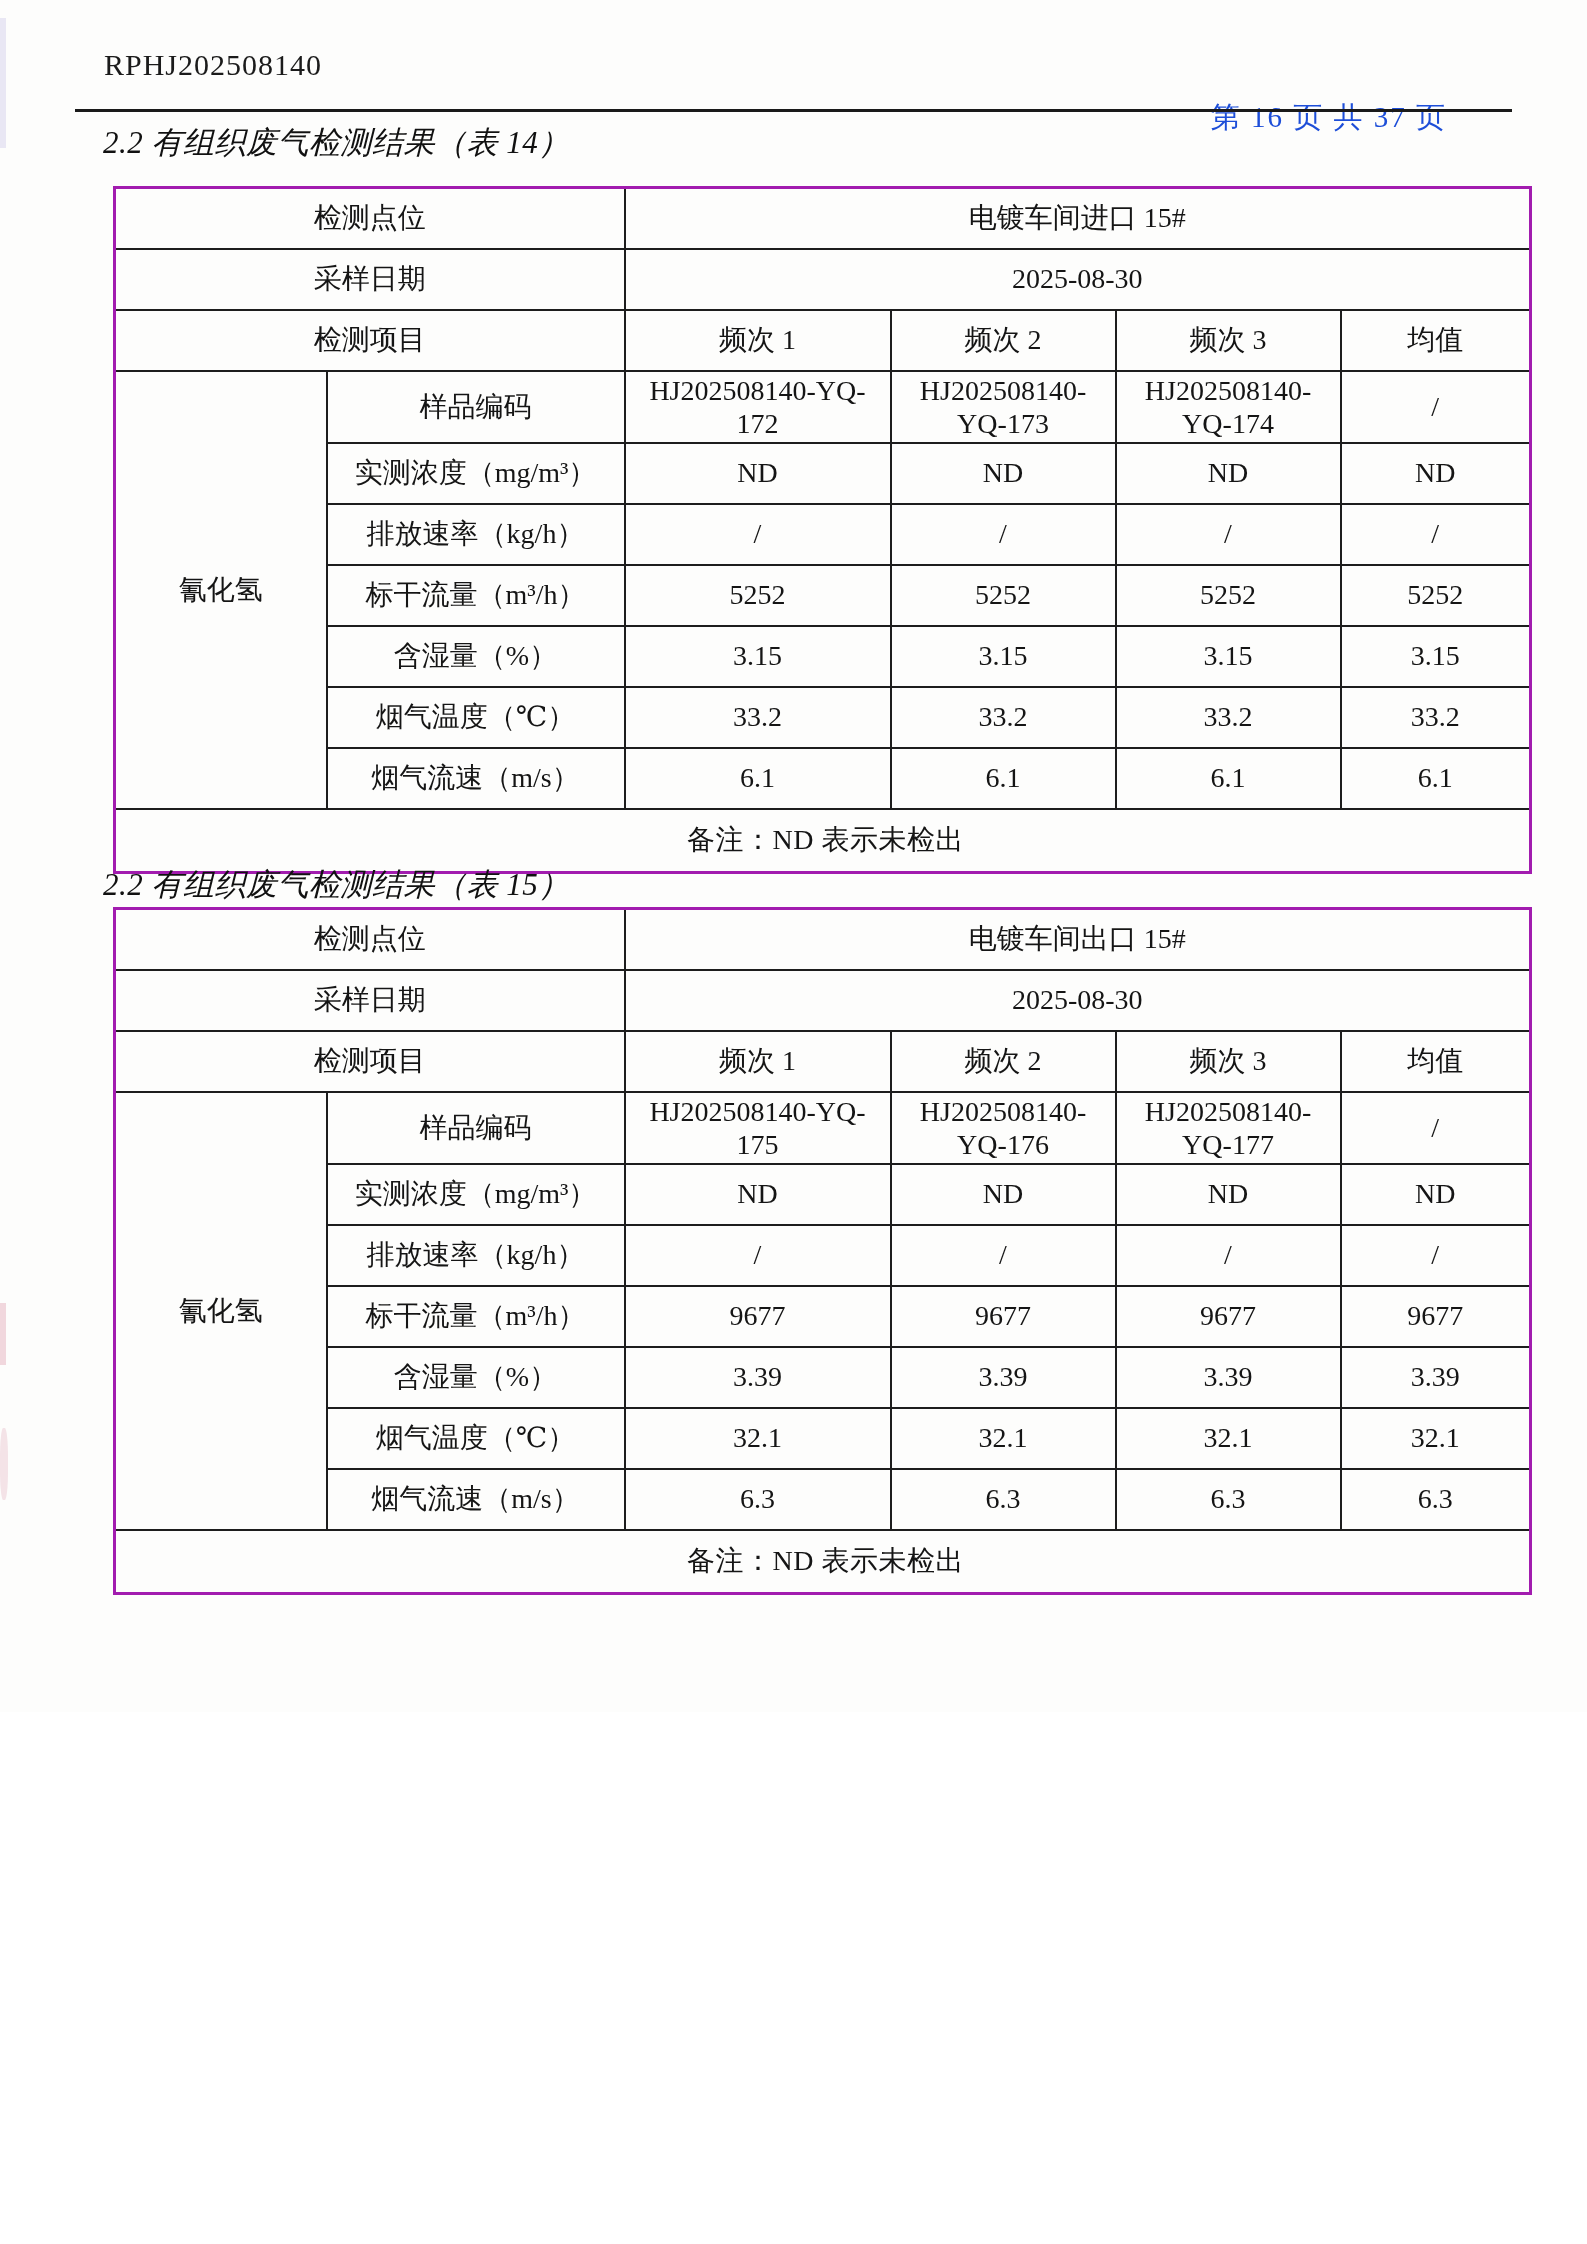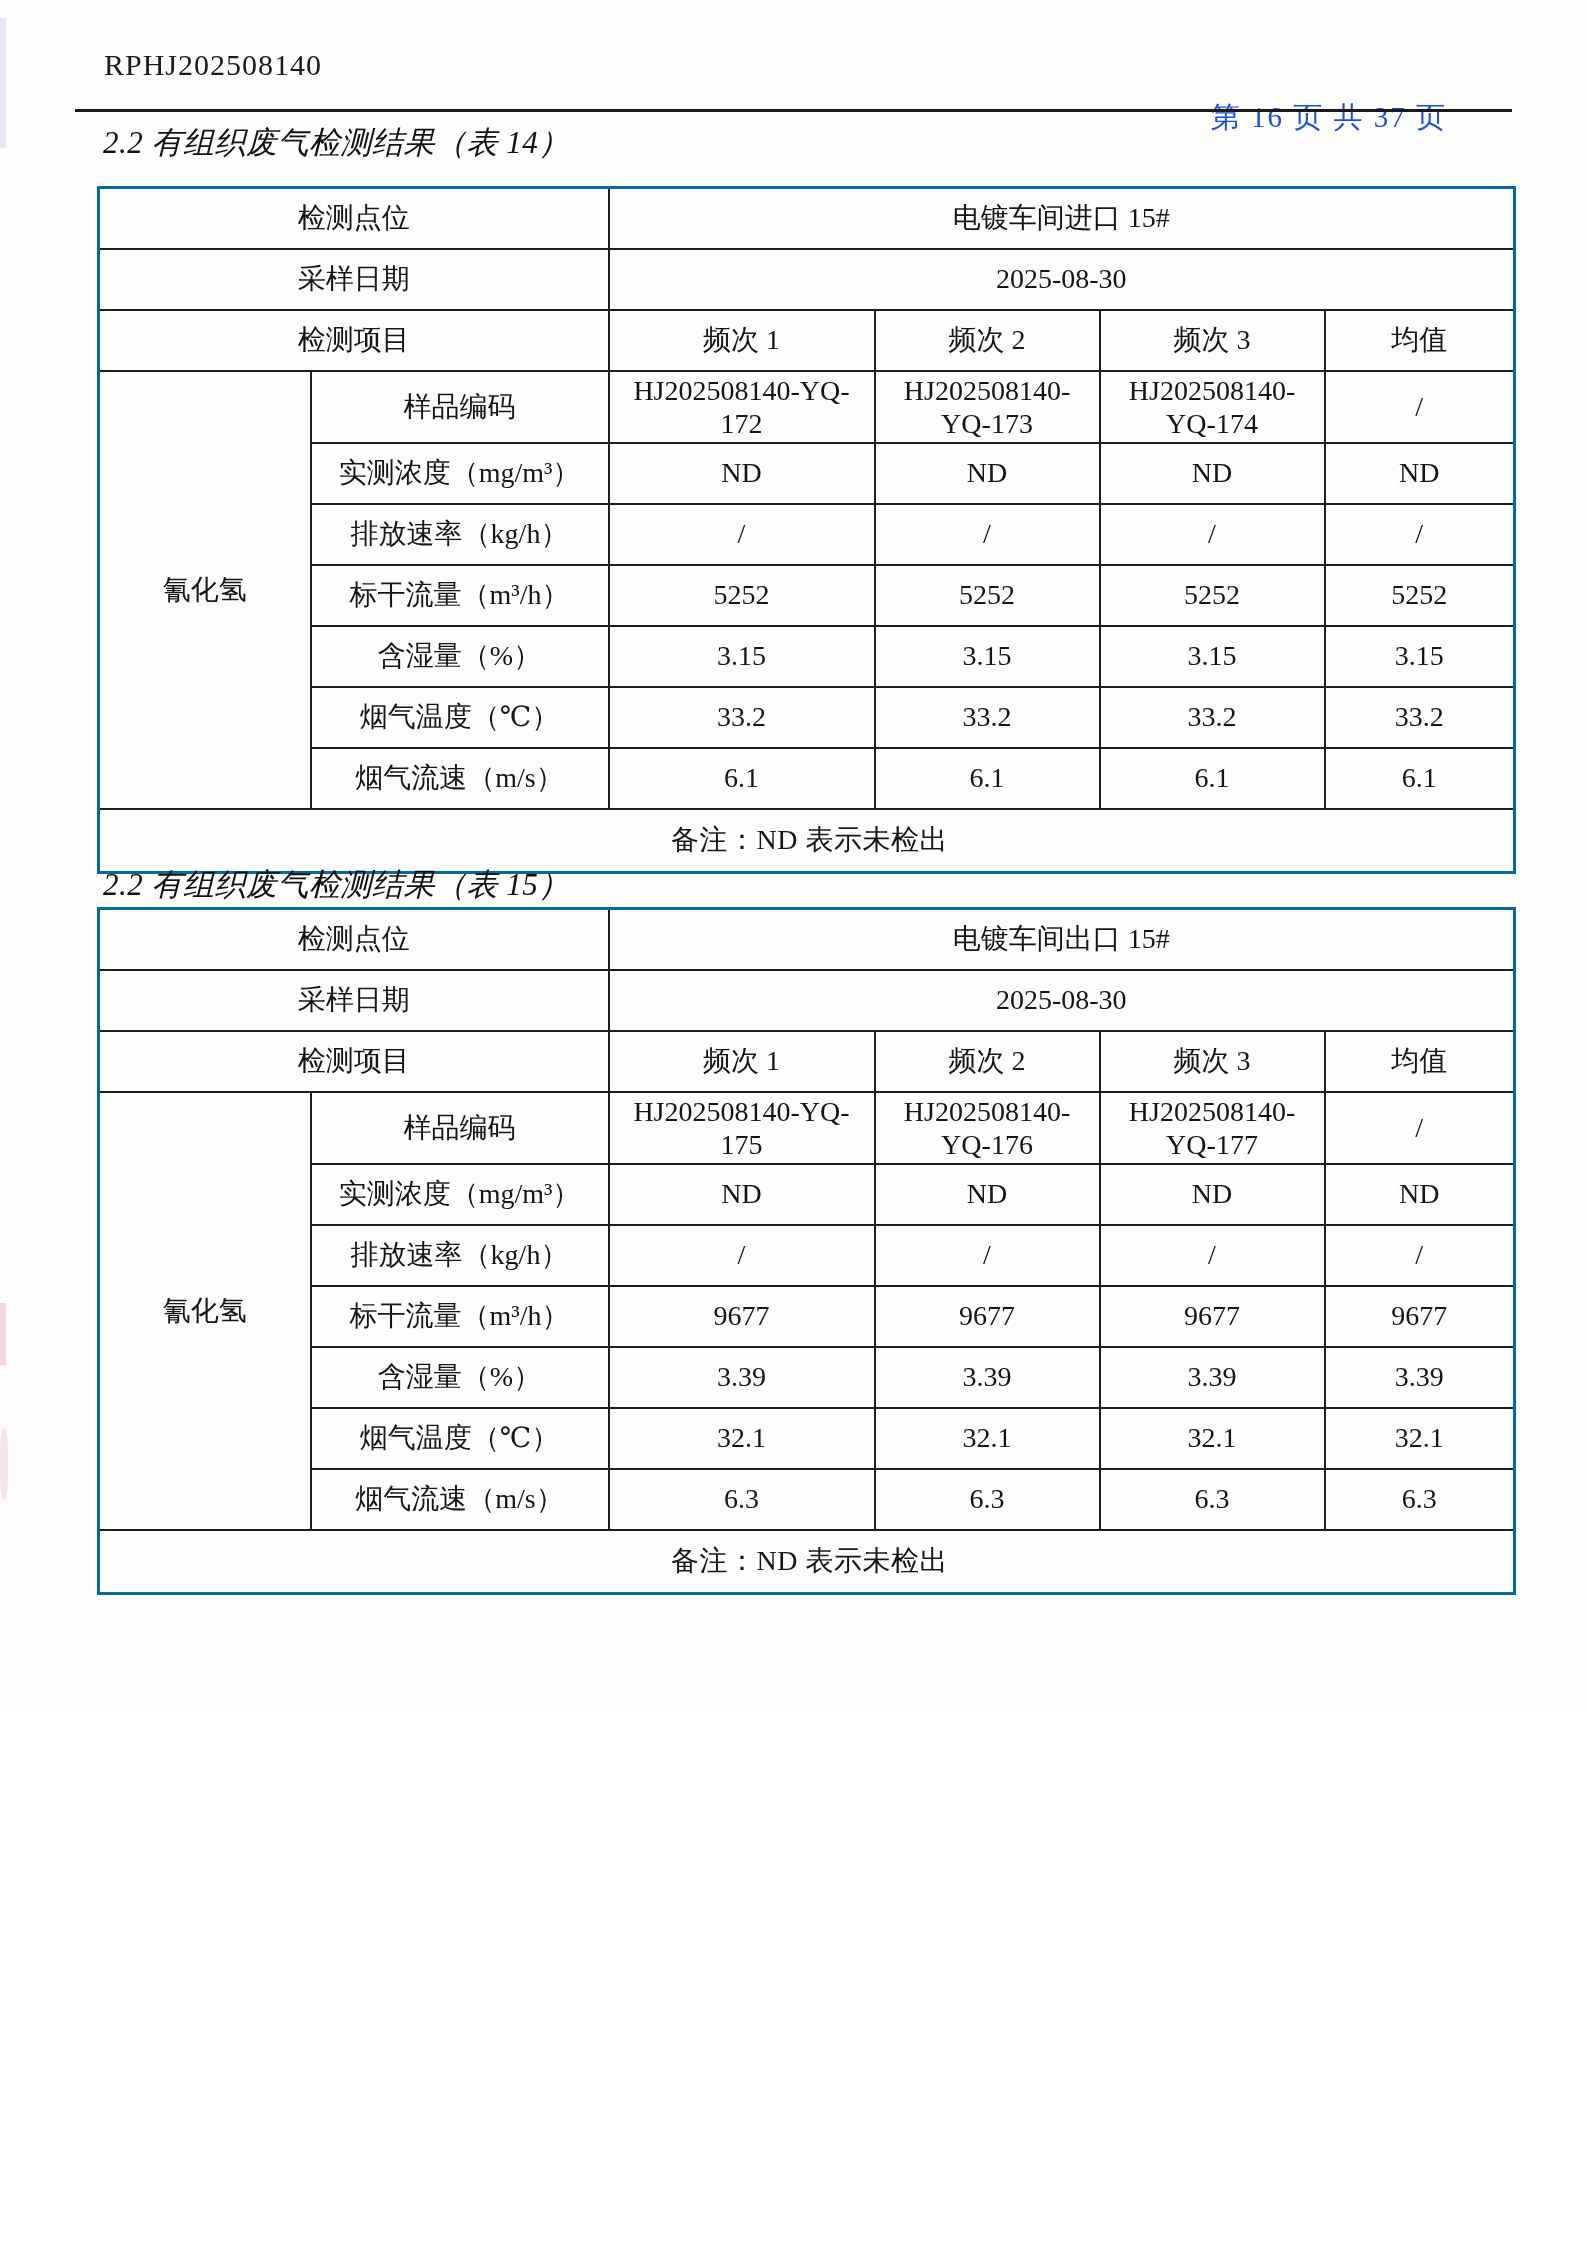--- a/index.html
+++ b/index.html
@@ -53,25 +53,25 @@
     letter-spacing: 0.5px;
     white-space: nowrap;
     font-style: italic;
   }
   .sec-title.t1 { top: 122px; }
   .sec-title.t2 { top: 864px; }
 
   
   table.doc-table {
     position: absolute;
-    left: 97px;
+    left: 113px;
     width: 1416px;
     border-collapse: collapse;
     table-layout: fixed;
-    border: 3px solid #0369a1;
+    border: 3px solid #a21caf;
   }
   table.doc-table.pos1 { top: 186px; }
   table.doc-table.pos2 { top: 907px; }
 
   .doc-table td {
     border: 2px solid #1d1d1d;
     text-align: center;
     vertical-align: middle;
     font-size: 28px;
     color: #151515;

